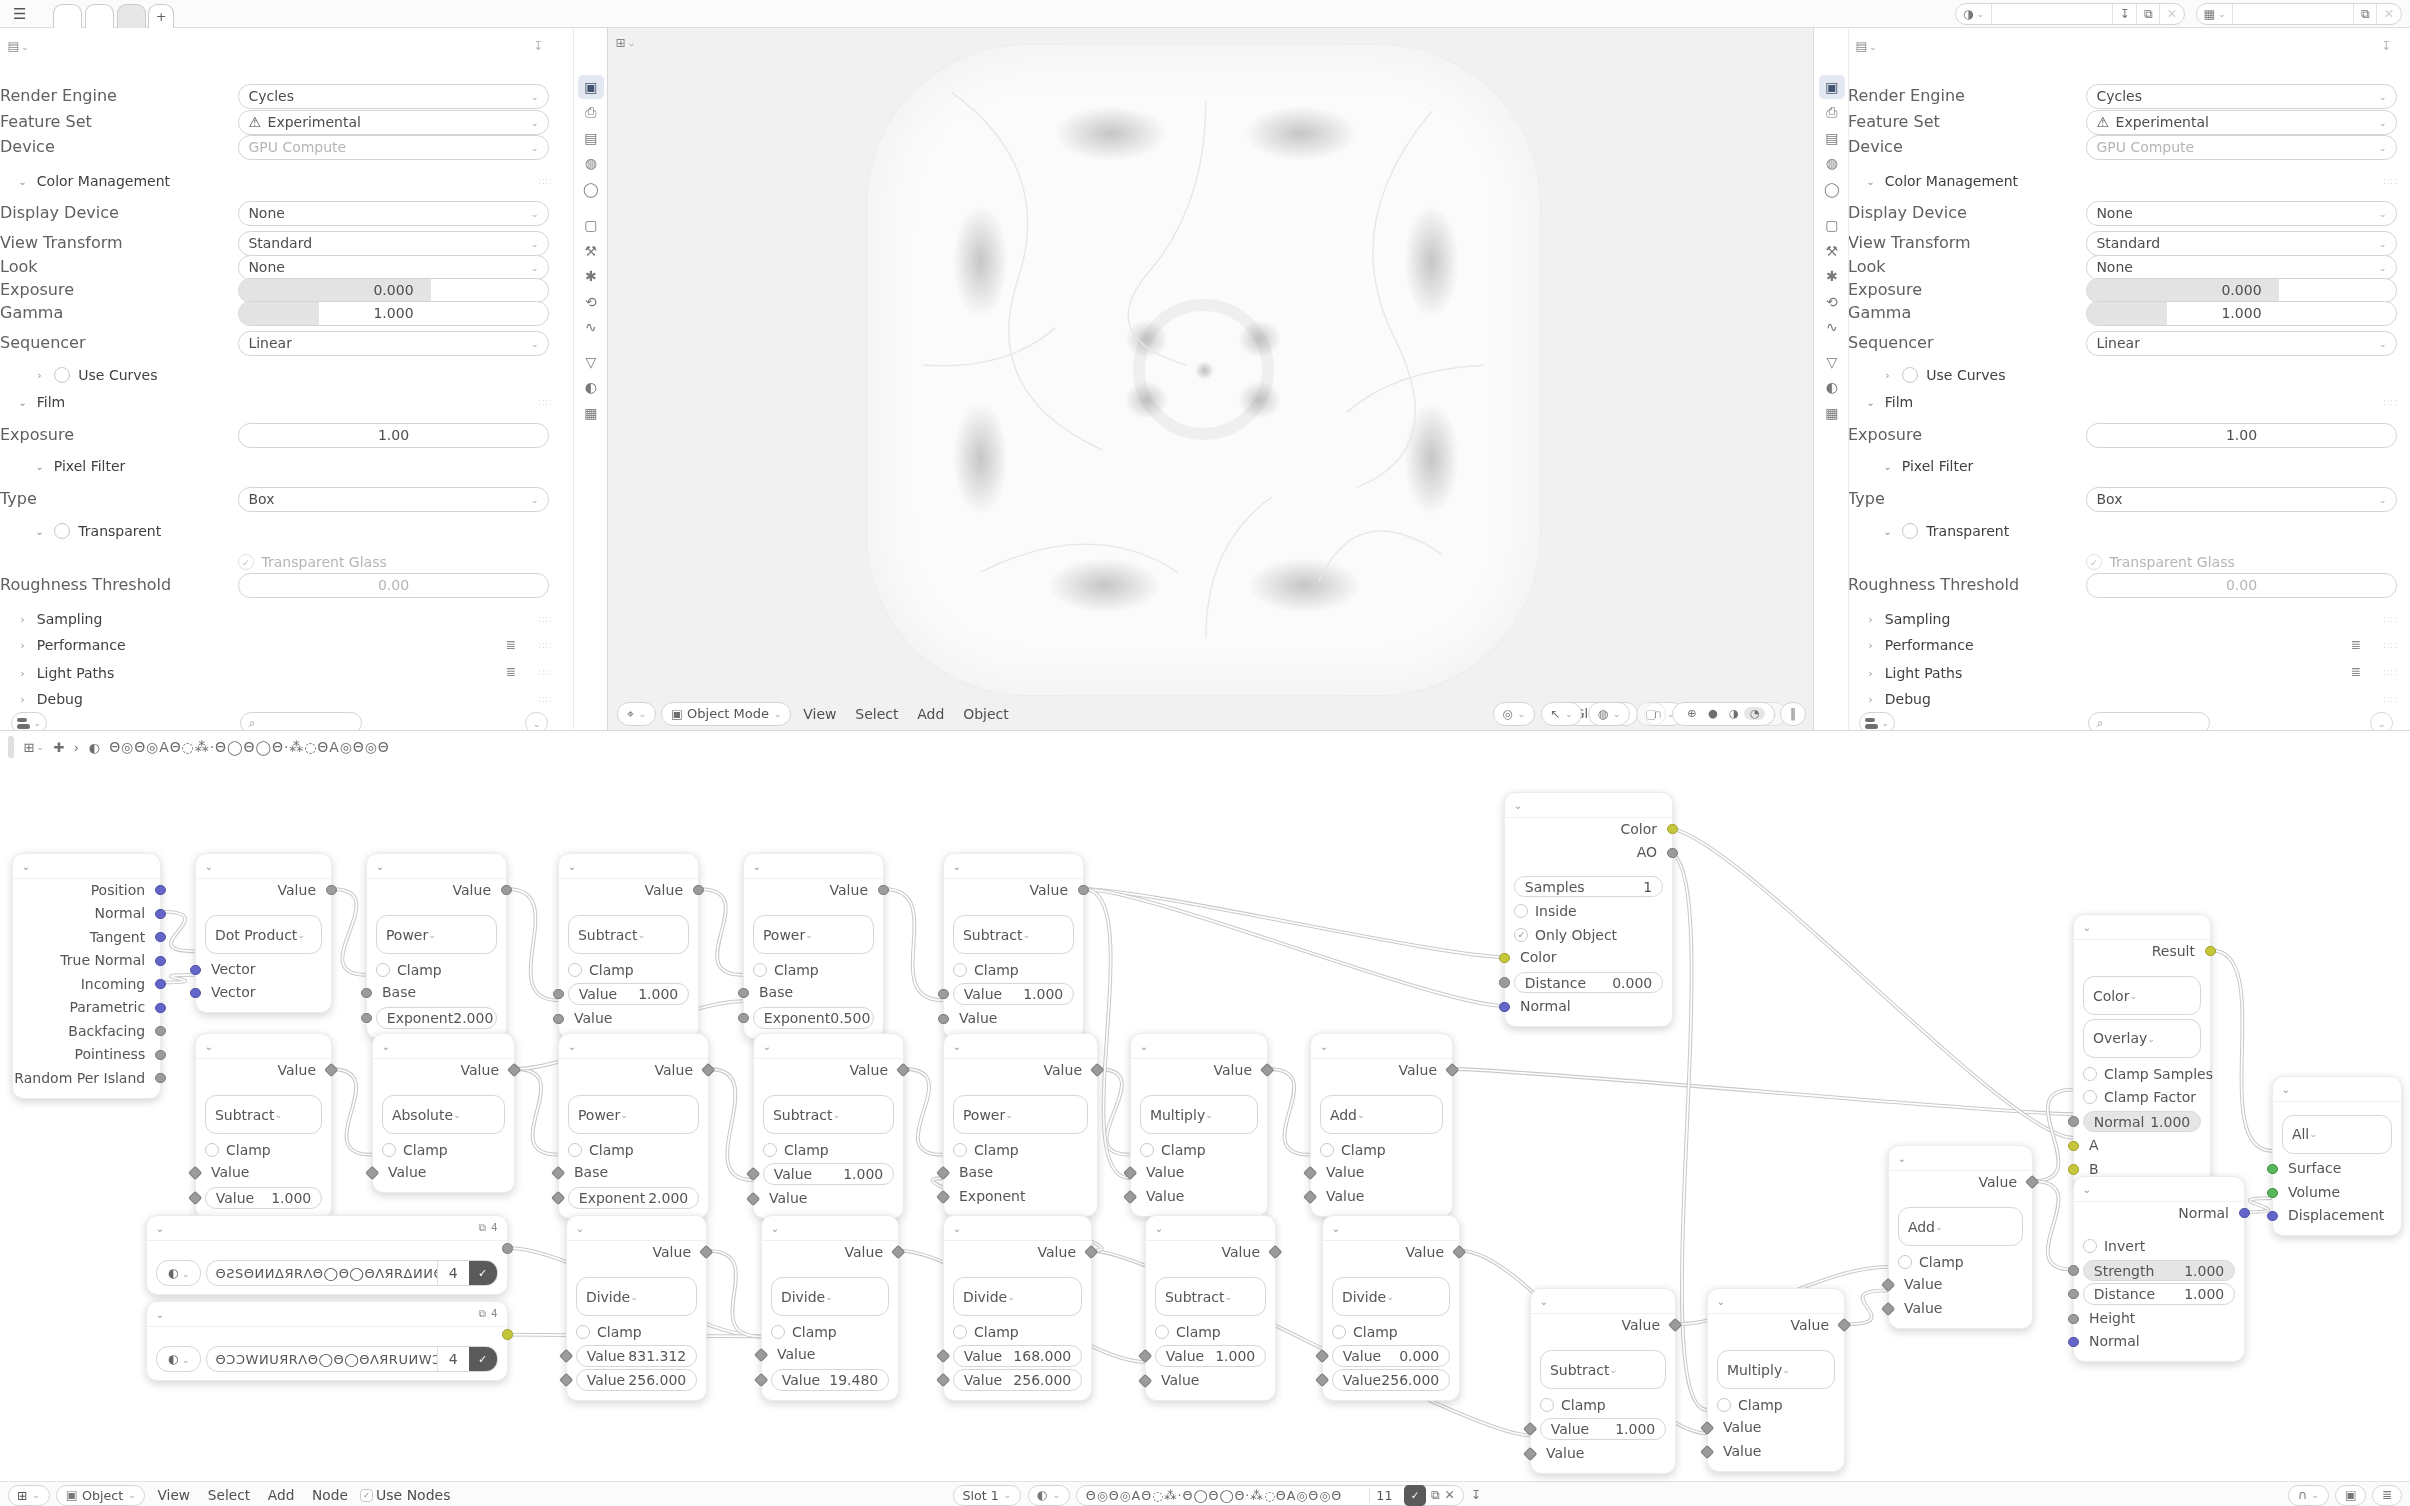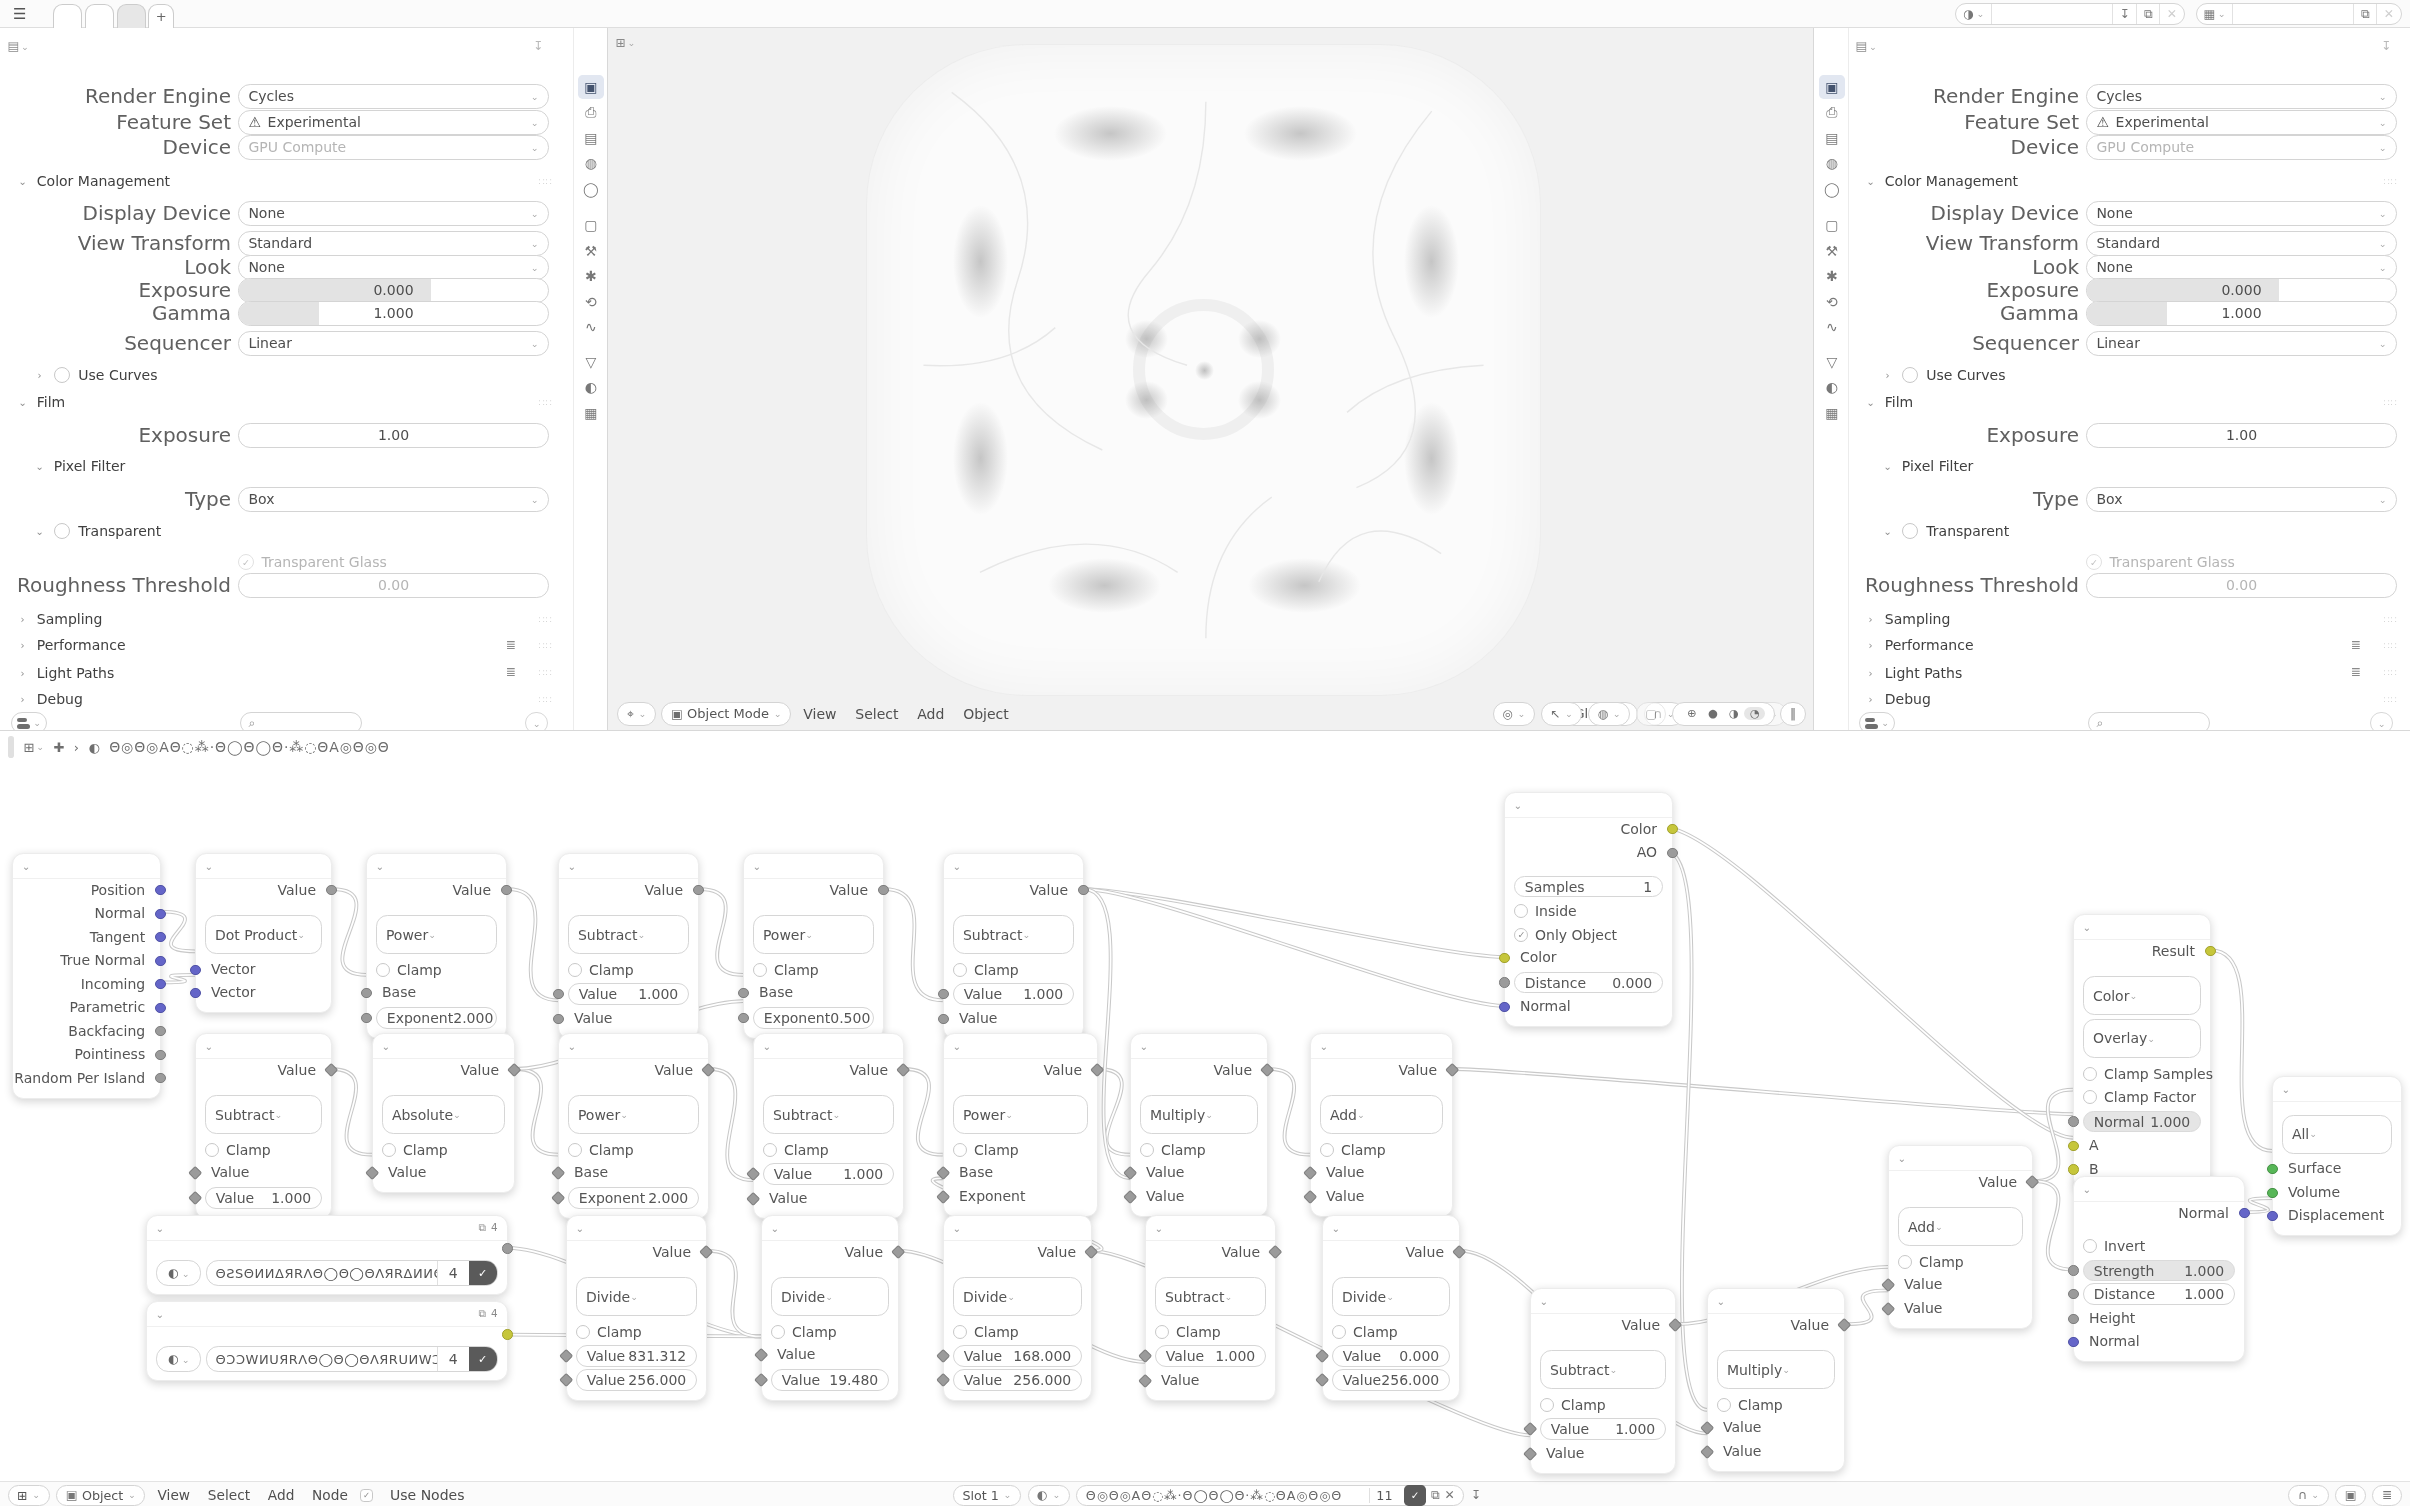--- a/index.html
+++ b/index.html
@@ -34,21 +34,21 @@
   
   .propsc{position:absolute;top:28px;height:702px;background:#fff}
   #props-left-c{left:0;width:565px}
   #props-right-c{left:1848px;width:562px}
   .iconstrip{position:absolute;top:28px;height:702px;width:34px;background:#fff}
   #strip-left{left:573px;border-left:0.9px solid #ececec}
   #strip-right{left:1815px;border-right:0.9px solid #ececec}
   .tabicon{position:absolute;left:3.8px;width:26px;height:23.5px;display:flex;align-items:center;justify-content:center;color:#787878;font-size:14px;border-radius:4.7px}
   .tabicon.sel{background:#e2e7f1;color:#44536e}
   .prow{position:absolute;left:0;width:100%;height:24.5px}
-  .plabel{position:absolute;left:0;width:231px;text-align:right;line-height:24.5px;color:#606060;font-size:20px;white-space:nowrap}
+  .plabel{position:absolute;left:0;width:231px;line-height:24.5px;color:#606060;font-size:16px;white-space:nowrap}
   .pwidget{position:absolute;left:238px;width:311px;height:24.5px}
   .pwidget .pill{width:100%}
   .slider{position:relative;overflow:hidden;justify-content:center;padding:0}
   .slider .fill{position:absolute;left:0;top:0;bottom:0;background:#e3e3e3}
   .slider .sval{position:relative}
   .fieldc{justify-content:center}
   .sec{position:absolute;height:22.6px;display:flex;align-items:center;gap:8.5px;color:#404040;font-size:14px;white-space:nowrap}
   .chev{color:#8f8f8f;font-size:10.4px;width:11.3px;text-align:center}
   .grip{position:absolute;color:#d6d6d6;font-size:9.4px;letter-spacing:0.9px}
   .licon{position:absolute;color:#8a8a8a;font-size:12.2px}
@@ -646,21 +646,21 @@
           <div class="nf-pill">⊞<span class="caret">⌄</span></div>
           <div class="nf-pill">
             <span class="nf-ico">▣</span>
             <span>Object</span>
             <span class="caret">⌄</span>
           </div>
           <span class="nf-menu">View</span>
           <span class="nf-menu">Select</span>
           <span class="nf-menu">Add</span>
           <span class="nf-menu">Node</span>
-          <span style="display: flex; align-items: center; gap: 17px;">
+          <span style="display: flex; align-items: center; gap: 3px;">
             <span class="cb sq on" style="width: 13px; height: 13px; min-width: 13px; font-size: 8.5px;"></span>
             <span>Use Nodes</span>
           </span>
         </div>
       <div class="nf-group" id="ne-foot-mid" style="left:953px">
           <div class="nf-pill">
             <span>Slot 1</span>
             <span class="caret">⌄</span>
           </div>
           <div class="nf-pill">

